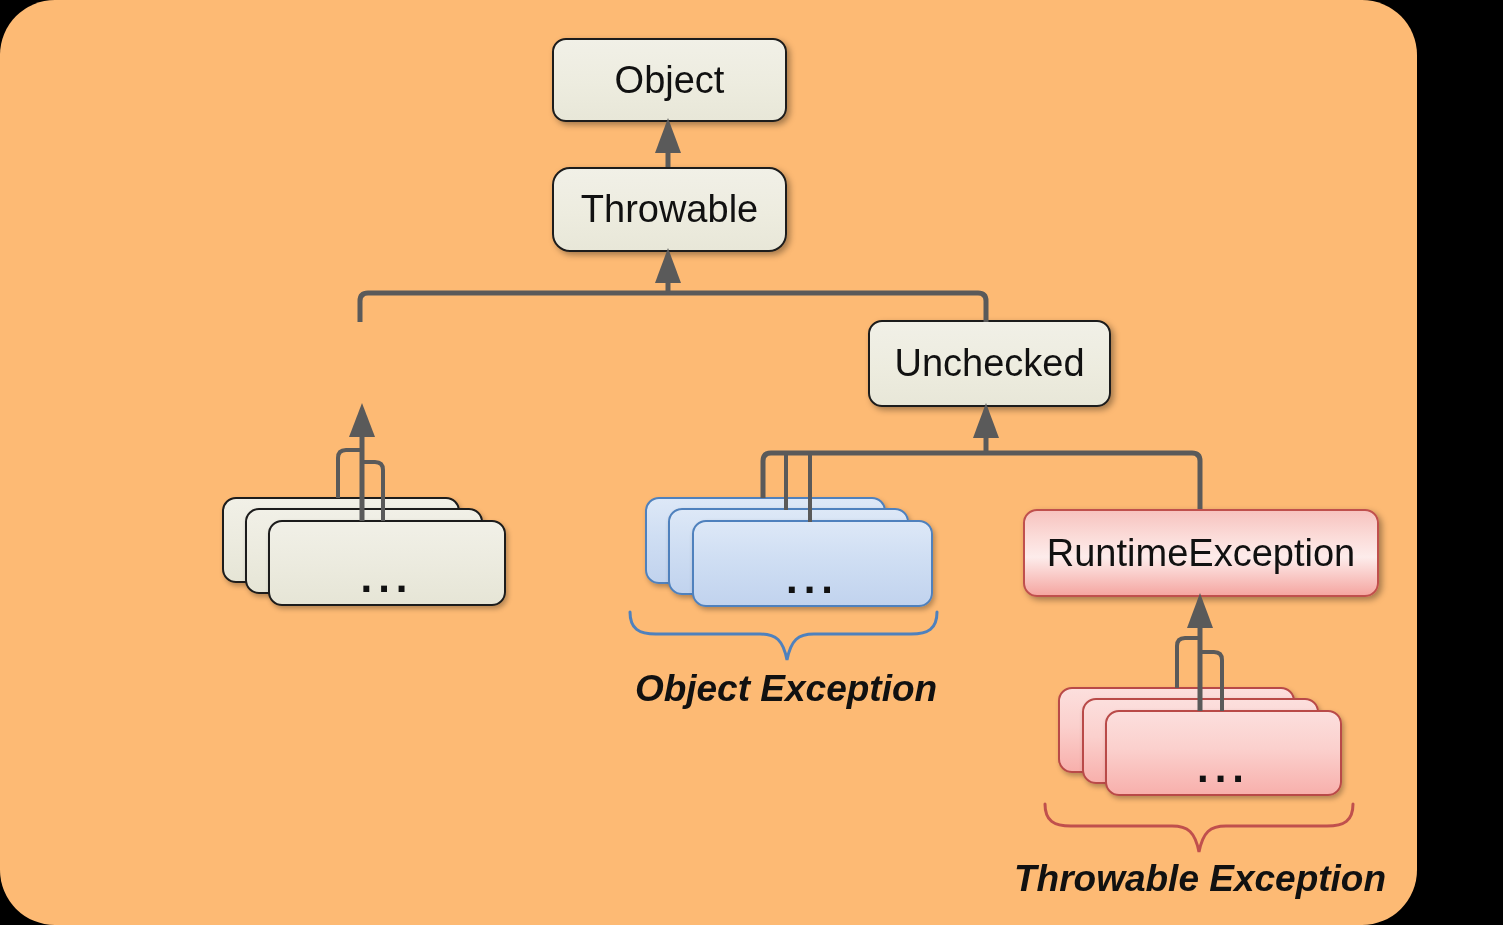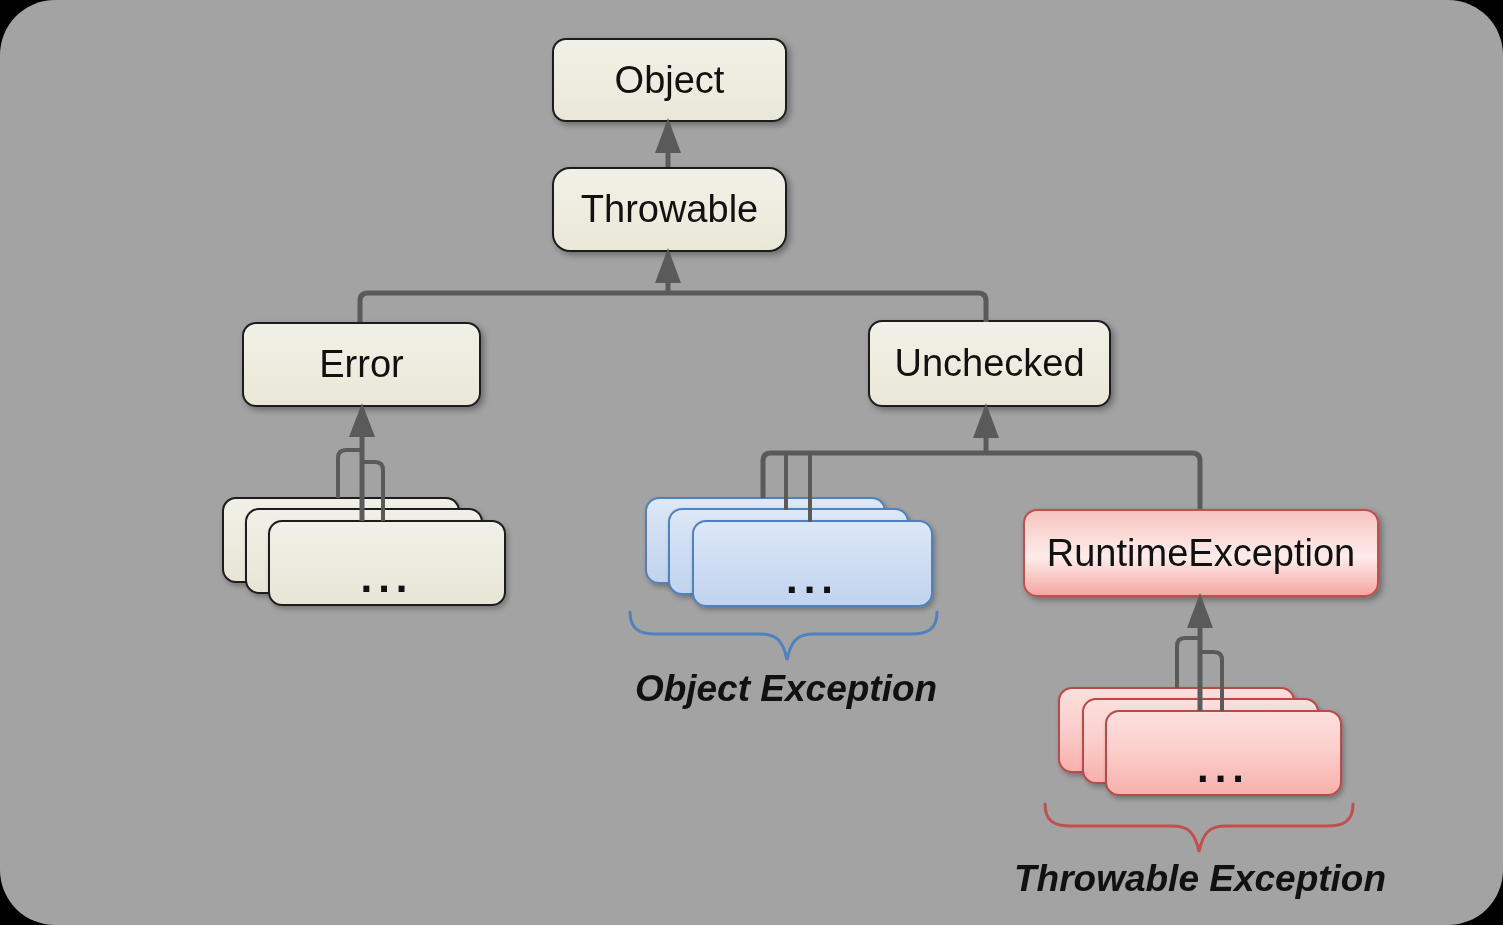--- a/index.html
+++ b/index.html
@@ -11,24 +11,25 @@
   .stage {
     position: relative;
     width: 1503px;
     height: 925px;
     background: #000000;
     overflow: hidden;
   }
   .canvas {
     position: absolute;
     left: 0; top: 0;
-    width: 1503px;
+    width: 1371px;
     height: 925px;
-    background: #a3a3a3;
+    background: #fdba74;
     border-radius: 55px;
+    padding-left: 46px;
   }
   .node {
     position: absolute;
     display: flex;
     align-items: center;
     justify-content: center;
     border-radius: 14px;
     font-size: 38px;
     color: #111111;
     box-shadow: 3px 3px 6px rgba(0,0,0,0.35);
@@ -93,23 +94,20 @@
   <div class="canvas">
 
     <div class="node node-beige" style="left:552px; top:38px; width:231px; height:80px;">
       <span>Object</span>
     </div>
 
     <div class="node node-beige" style="left:552px; top:167px; width:231px; height:81px;border-radius:18px;">
       <span>Throwable</span>
     </div>
 
-    <div class="node node-beige" style="left:242px; top:322px; width:235px; height:81px;">
-      <span>Error</span>
-    </div>
 
     <div class="node node-beige" style="left:868px; top:320px; width:239px; height:83px;">
       <span>Unchecked</span>
     </div>
 
     <div class="node node-pink" style="left:1023px; top:509px; width:352px; height:84px;">
       <span>RuntimeException</span>
     </div>
 
     <div>

